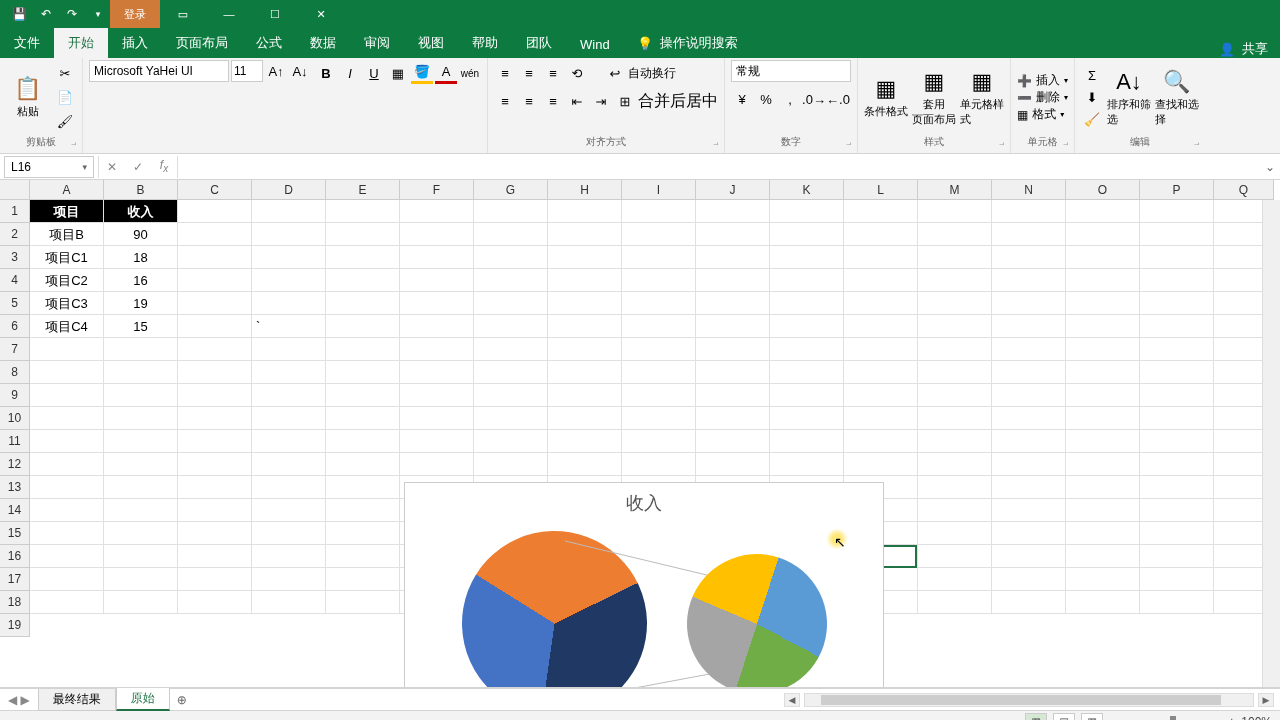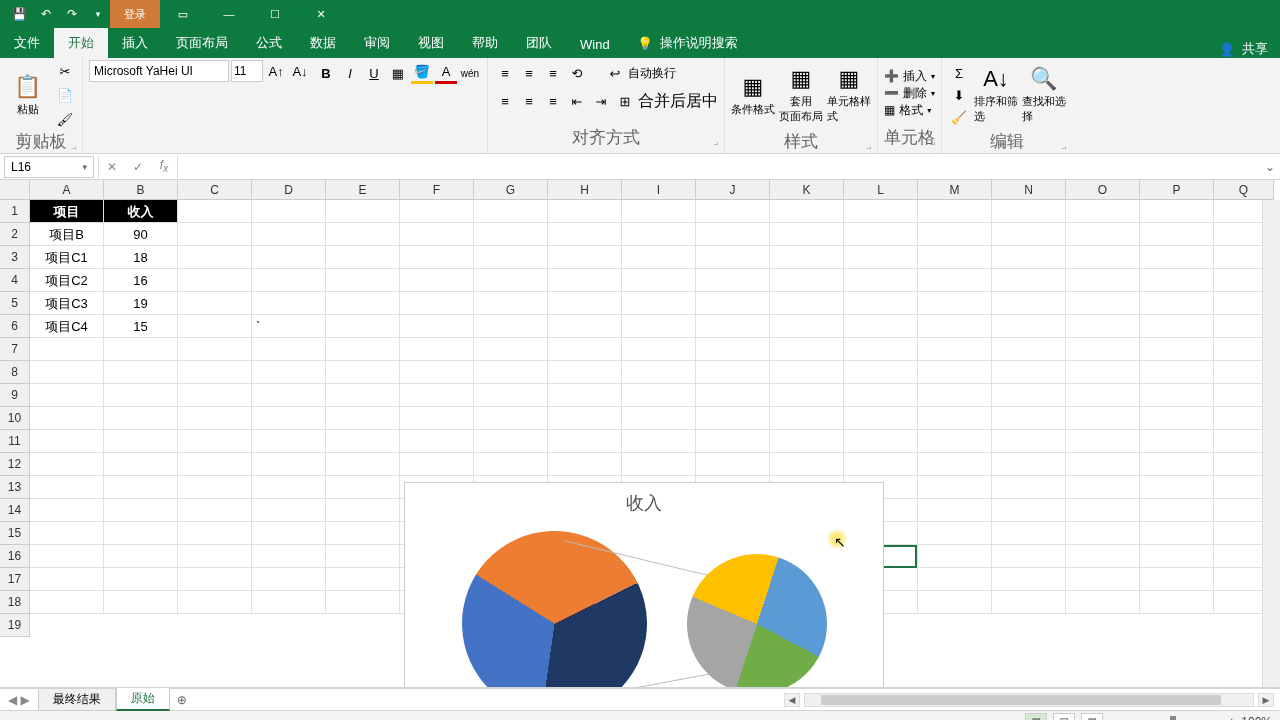--- a/index.html
+++ b/index.html
@@ -17,21 +17,21 @@
 
 .ribbon-tabs { height: 30px; background: #0d7a3f; display: flex; align-items: flex-end; color: #fff; font-size: 13px; }
 .rtab { padding: 6px 14px; cursor: pointer; }
 .rtab.active { background: #f3f3f3; color: #217346; }
 .rtab-right { margin-left: auto; display: flex; align-items: center; padding-right: 12px; gap: 6px; }
 
 
 .ribbon { height: 96px; background: #f3f3f3; border-bottom: 1px solid #d4d4d4; display: flex; }
 .rgroup { border-right: 1px solid #e0e0e0; padding: 2px 6px; display: flex; flex-direction: column; }
 .rgroup-content { flex: 1; display: flex; align-items: center; gap: 4px; }
-.rgroup-label { text-align: center; font-size: 17px; color: #666; padding-bottom: 2px; position: relative; }
+.rgroup-label { text-align: center; font-size: 10px; color: #666; padding-bottom: 2px; position: relative; }
 .rgroup-label::after { content: "⌐"; position: absolute; right: 0; bottom: 1px; font-size: 9px; color: #999; transform: scaleX(-1) scaleY(-1); }
 .big-btn { display: flex; flex-direction: column; align-items: center; justify-content: center; width: 44px; height: 70px; cursor: pointer; font-size: 11px; }
 .big-icon { font-size: 22px; margin-bottom: 2px; }
 .stack { display: flex; flex-direction: column; gap: 2px; }
 .mini-btn { width: 22px; height: 22px; display: flex; align-items: center; justify-content: center; cursor: pointer; font-size: 13px; }
 .font-select { width: 140px; height: 22px; border: 1px solid #ccc; background: #fff; font-size: 12px; padding: 0 4px; }
 .font-size { width: 32px; height: 22px; border: 1px solid #ccc; background: #fff; font-size: 12px; padding: 0 2px; }
 .num-select { width: 120px; height: 22px; border: 1px solid #ccc; background: #fff; font-size: 12px; padding: 0 4px; }
 .row2 { display: flex; gap: 2px; margin-top: 2px; }
 
@@ -193,20 +193,33 @@
         <div class="mini-btn">≡</div>
         <div class="mini-btn">⇤</div>
         <div class="mini-btn">⇥</div>
         <div class="mini-btn">⊞</div>
         <span style="font-size:16px;line-height:22px;">合并后居中</span>
       </div>
     </div>
     <div class="rgroup-label">对齐方式</div>
   </div>
 
+  <div class="rgroup">
+    <div class="rgroup-content" style="flex-direction:column;align-items:flex-start;gap:4px;">
+      <input class="num-select" value="常规" style="">
+      <div class="row2">
+        <div class="mini-btn">¥</div>
+        <div class="mini-btn">%</div>
+        <div class="mini-btn">,</div>
+        <div class="mini-btn">.0→</div>
+        <div class="mini-btn">←.0</div>
+      </div>
+    </div>
+    <div class="rgroup-label">数字</div>
+  </div>
 
   <div class="rgroup">
     <div class="rgroup-content">
       <div class="big-btn">
           <div class="big-icon">▦</div>
           <span>条件格式</span>
         </div>
       <div class="big-btn">
           <div class="big-icon">▦</div>
           <span style="white-space:pre-line;text-align:center;">套用

